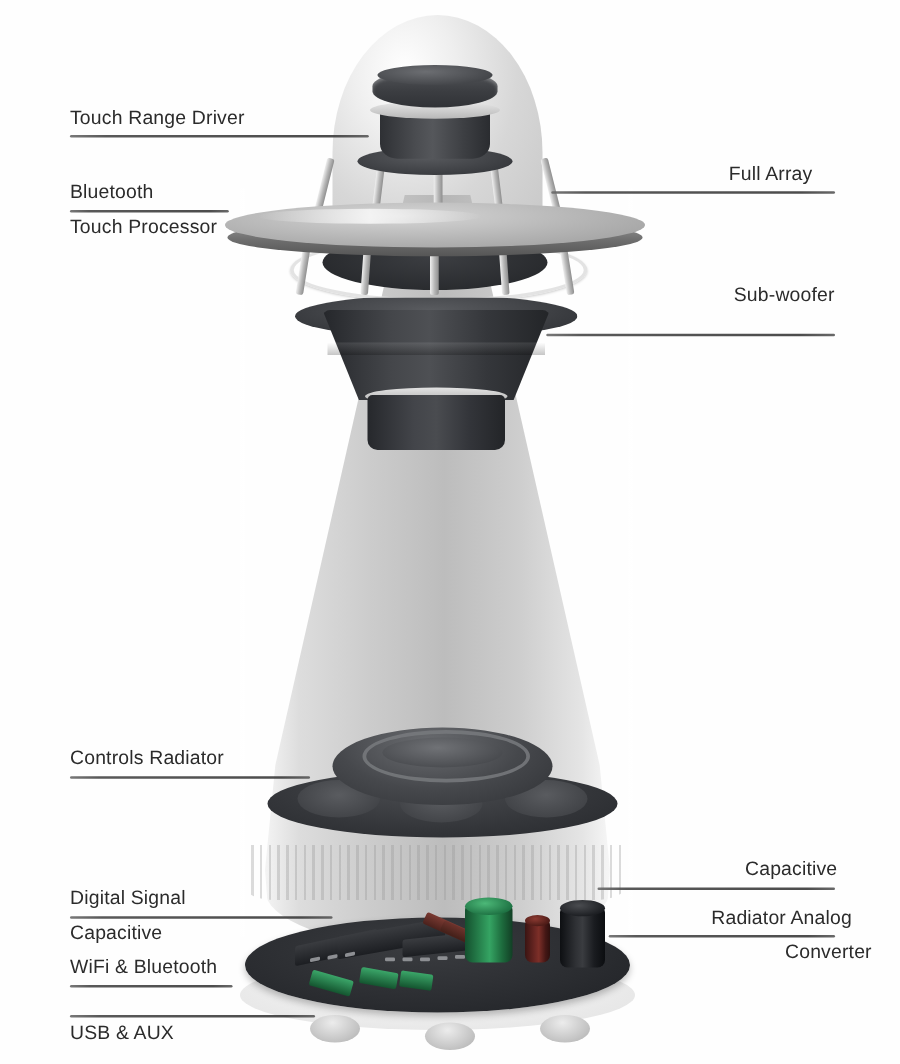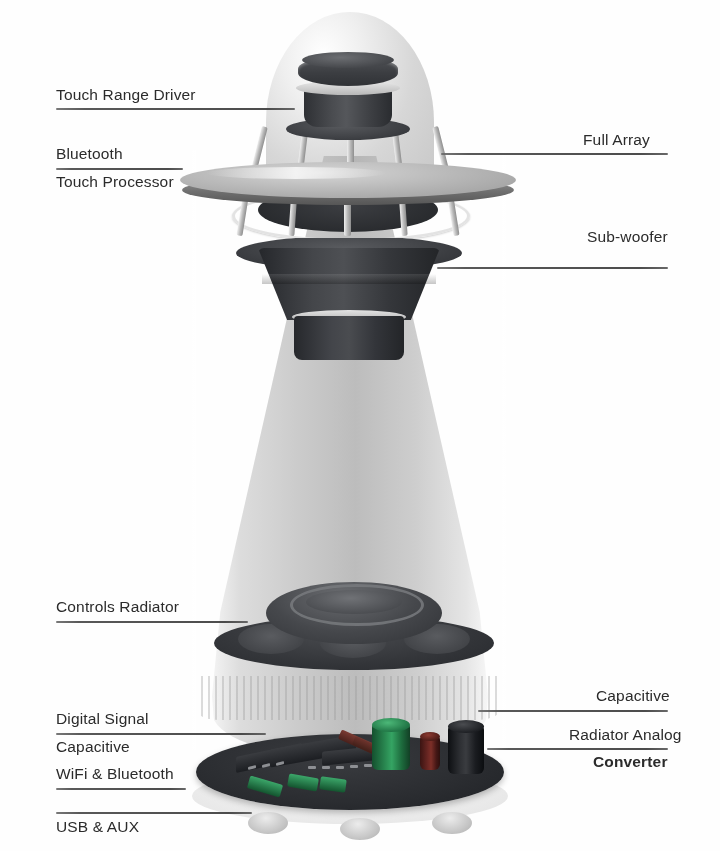--- a/index.html
+++ b/index.html
@@ -364,16 +364,16 @@
   </div>
 
   <div class="callout">
     <div class="txt" style="left:596px;top:687px;">Capacitive</div>
     <div class="rule" style="left:478px;top:710px;width:190px;"></div>
   </div>
 
   <div class="callout">
     <div class="txt" style="left:569px;top:726px;">Radiator Analog</div>
     <div class="rule" style="left:487px;top:748px;width:181px;"></div>
-    <div class="txt" style="left:593px;top:753px;font-weight:bold;">Converter</div>
+    <div class="txt" style="left:628px;top:753px;">Converter</div>
   </div>
 
 </div>
 
 </body></html>

